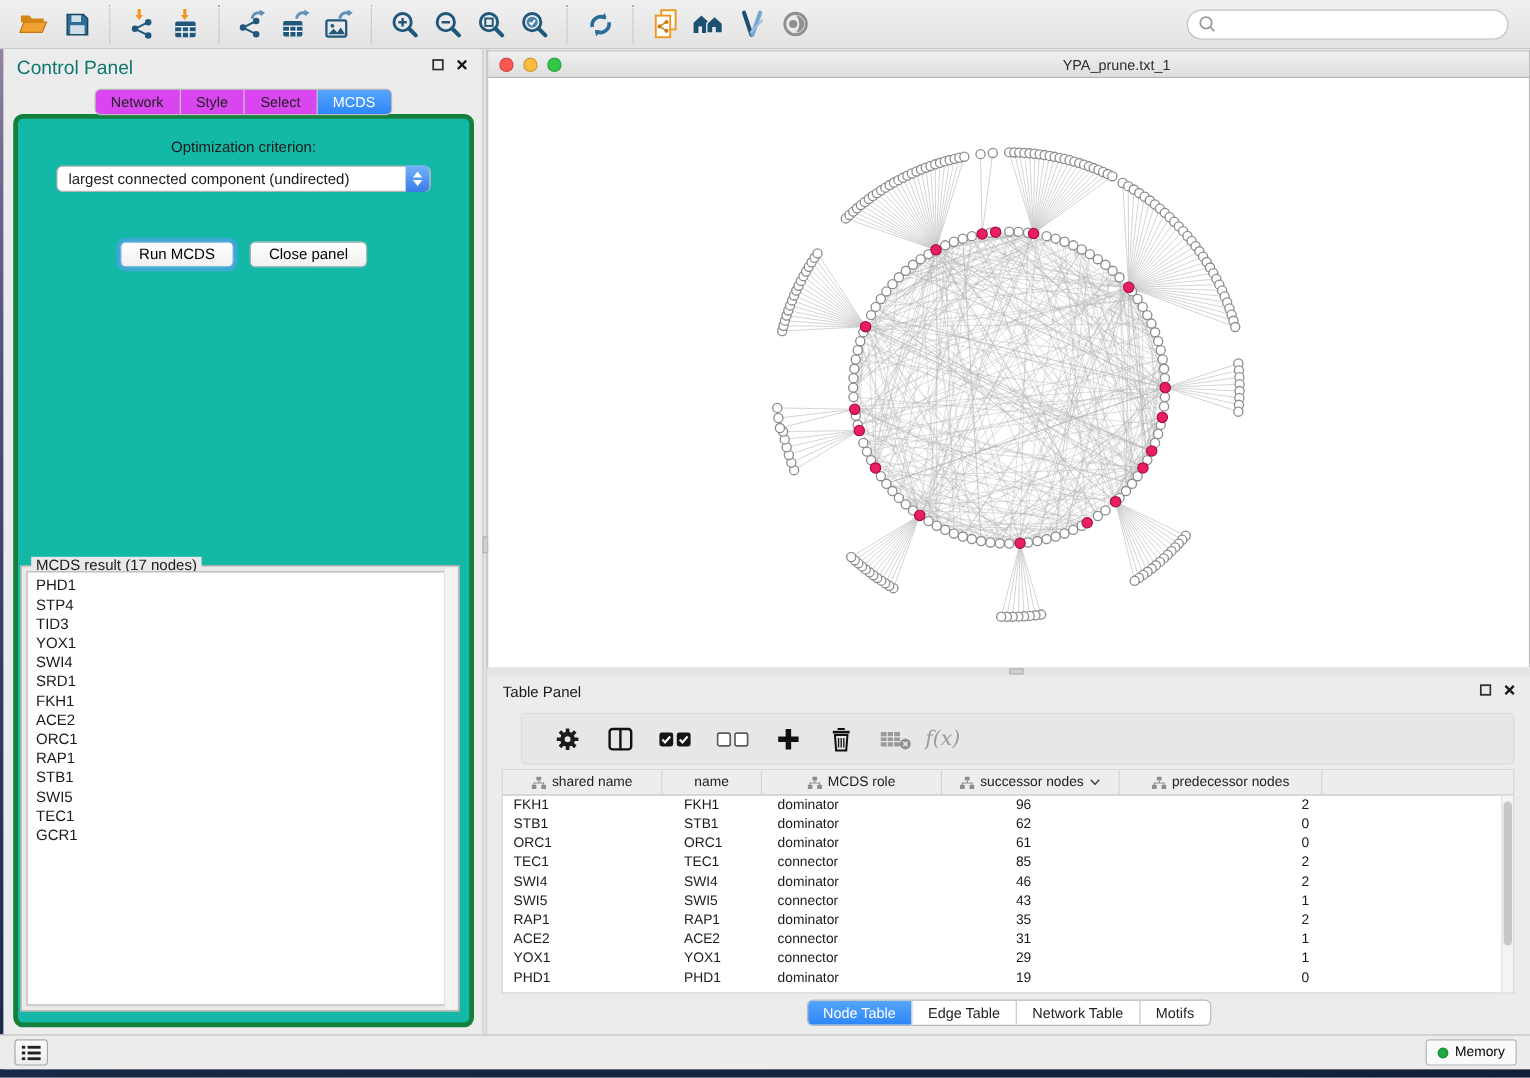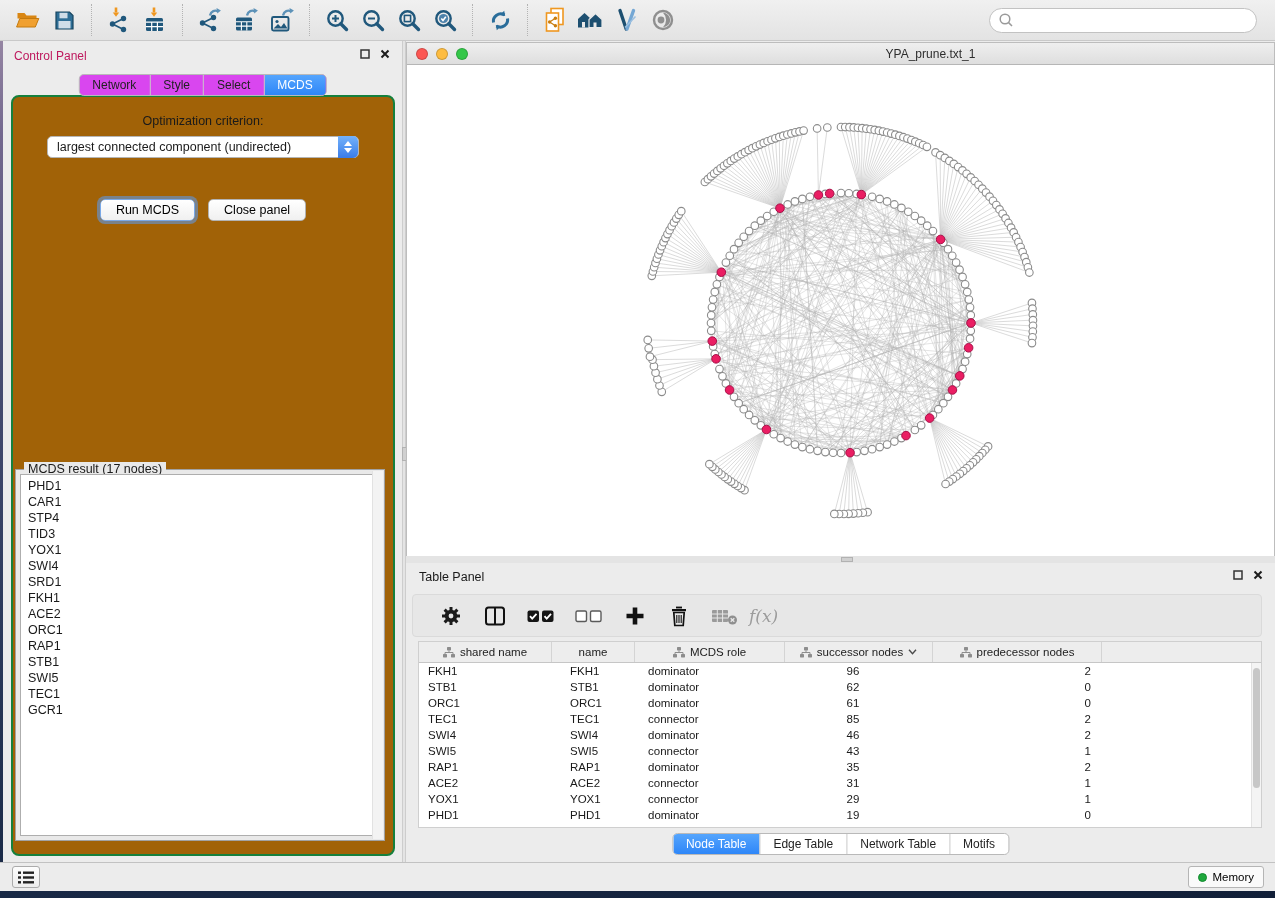--- a/index.html
+++ b/index.html
@@ -14,29 +14,29 @@
              background:linear-gradient(#f0f0f0,#e3e3e3); border-bottom:1px solid #c9c9c9;
              display:flex; align-items:center; padding-left:10px; }
   .tbtn { width:30px; height:30px; display:flex; align-items:center; justify-content:center; margin:0 3px; border:none; background:transparent; }
   .tsep { width:0; height:32px; border-left:1px dotted #b3b3b3; margin:0 9px; }
   .search { margin-left:auto; margin-right:18px; width:268px; height:25px; background:#fff;
             border:1px solid #c2c2c2; border-radius:13px; display:flex; align-items:center; padding-left:8px; }
   .search input { border:none; outline:none; flex:1; font-size:12px; background:transparent; height:20px; }
 
   
   .control-panel { position:absolute; left:0; top:41px; width:399px; bottom:29px; background:#ececec; }
-  .cp-title { position:absolute; left:11px; top:8px; font-size:12px; color:#be185d; }
+  .cp-title { position:absolute; left:11px; top:8px; font-size:16px; color:#0f766e; }
   .win-btns { position:absolute; right:12px; top:8px; display:flex; gap:10px; align-items:center; }
   .cp-tabs { position:absolute; left:50%; transform:translateX(-50%); top:33px; z-index:2;
              display:inline-flex; border:1px solid #b9b9b9; border-radius:5px; overflow:hidden; background:#d946ef; }
   .seg { padding:3px 13px; font-size:12px; color:#222; border-left:1px solid #c9c9c9; cursor:default; white-space:nowrap; }
   .seg:first-child { border-left:none; }
   .seg.active { background:linear-gradient(#55a5fd,#2e86f8); color:#fff; }
   .cp-inner { position:absolute; left:8px; right:7px; top:54px; bottom:6px;
-              background:#a16207; border:2px solid #15803d; border-radius:8px; }
+              background:#14b8a6; border:4px solid #15803d; border-radius:8px; }
   .crit-label { margin-top:17px; text-align:center; font-size:12.5px; }
   .dropdown { margin:8px auto 0 auto; width:312px; height:22px; background:#fff; border:1px solid #b5b5b5;
               border-radius:5px; position:relative; font-size:12.5px; line-height:20px; padding-left:9px; }
   .dd-stepper { position:absolute; right:0; top:-1px; bottom:-1px; width:20px; border-radius:0 5px 5px 0;
                 background:linear-gradient(#73b2fb,#3a7ce8); display:flex; flex-direction:column;
                 align-items:center; justify-content:center; gap:2px; }
   .dd-stepper i { width:0; height:0; border-left:4px solid transparent; border-right:4px solid transparent; }
   .dd-up { border-bottom:5px solid #fff; }
   .dd-down { border-top:5px solid #fff; }
   .btn-row { margin-top:13px; display:flex; justify-content:center; gap:13px; }
@@ -64,21 +64,21 @@
   .titlebar { position:relative; height:22px; background:linear-gradient(#efefef,#dedede); border-bottom:1px solid #b6b6b6; }
   .lights { position:absolute; left:9px; top:5px; display:flex; gap:8px; }
   .light { width:12px; height:12px; border-radius:50%; border:1px solid rgba(0,0,0,.18); }
   .title-text { position:absolute; left:0; right:0; top:4px; text-align:center; font-size:12px; color:#2e2e2e; transform:translateX(90px); }
   .net-canvas { position:absolute; left:0; right:0; top:22px; bottom:0; background:#fff; }
   .net-canvas svg { display:block; }
 
   
   .table-panel { position:absolute; left:0; top:522px; right:0; bottom:0; background:#ececec; }
   .tp-title { position:absolute; left:13px; top:7px; font-size:12.5px; }
-  .tp-toolbar { position:absolute; left:6px; right:13px; top:31px; height:43px; background:#e7e7e7;
+  .tp-toolbar { position:absolute; left:28px; right:13px; top:31px; height:43px; background:#e7e7e7;
                 border:1px solid #dadada; border-radius:4px; display:flex; align-items:center; padding-left:16px; }
   .tp-toolbar .tbtn { margin:0 7px; }
   .fx { font-family:"DejaVu Serif",serif; font-style:italic; font-size:17px; color:#9b9b9b; }
   .tp-table { position:absolute; left:12px; right:13px; top:78px; height:187px; background:#fff;
               border:1px solid #cfcfcf; overflow:hidden; }
   .thead { display:flex; height:21px; background:#ededed; border-bottom:1px solid #c6c6c6; }
   .th { display:flex; align-items:center; justify-content:center; gap:5px; font-size:11.5px; color:#222;
         border-right:1px solid #d4d4d4; overflow:hidden; white-space:nowrap; }
   .tbody { }
   .tr { display:flex; height:16px; font-size:11.5px; align-items:center; }
@@ -286,21 +286,20 @@
           </span>
       </div>
       <div class="btn-row">
         <button class="btn focus">Run MCDS</button>
         <button class="btn">Close panel</button>
       </div>
       <div class="mcds-box">
         <div class="mcds-legend">MCDS result (17 nodes)</div>
         <div class="mcds-list">
             <div>PHD1</div>
-            <div>CAR1</div>
             <div>STP4</div>
             <div>TID3</div>
             <div>YOX1</div>
             <div>SWI4</div>
             <div>SRD1</div>
             <div>FKH1</div>
             <div>ACE2</div>
             <div>ORC1</div>
             <div>RAP1</div>
             <div>STB1</div>

